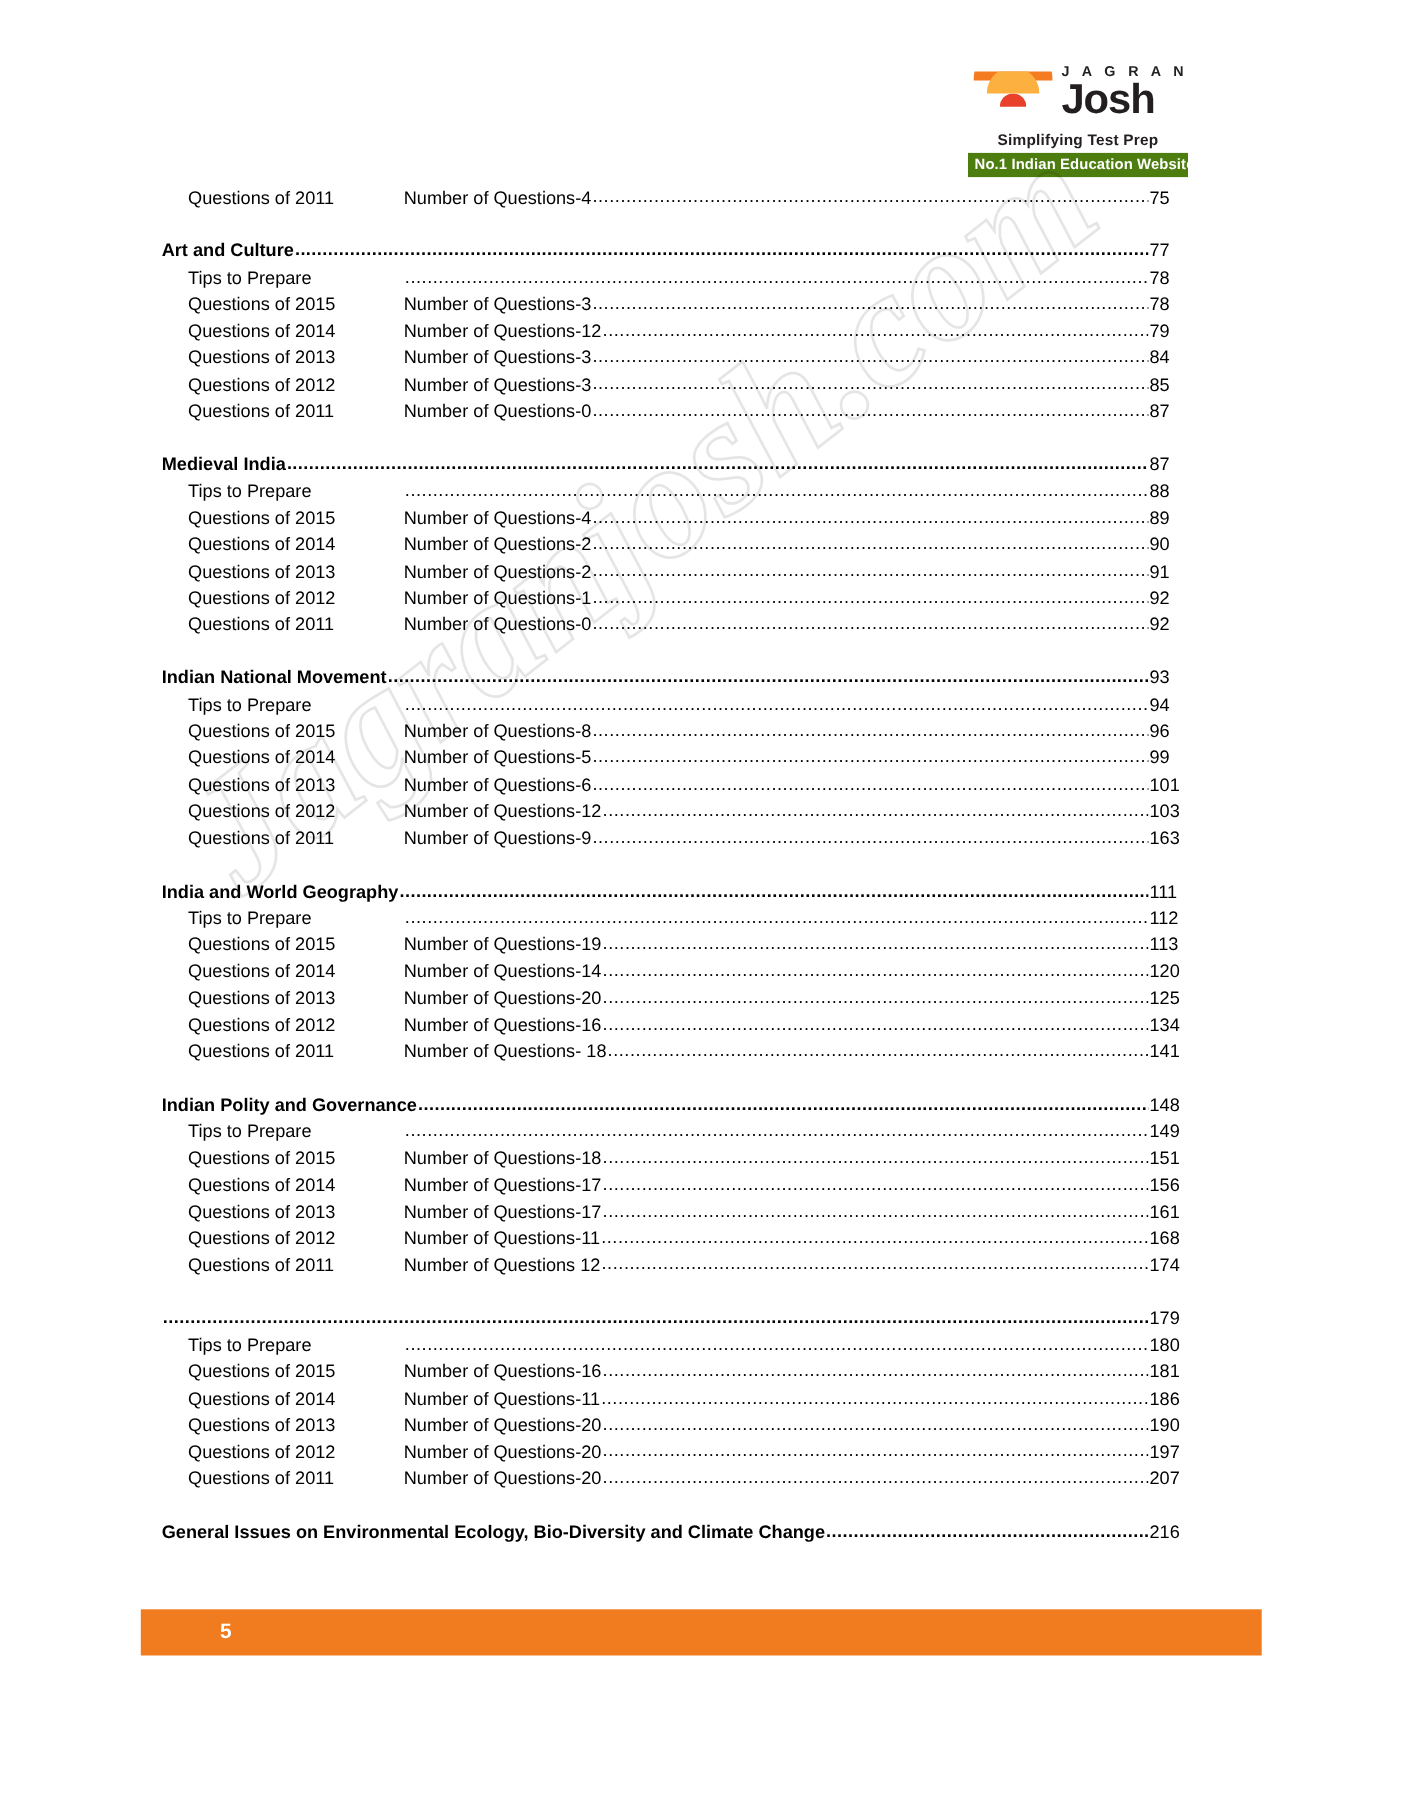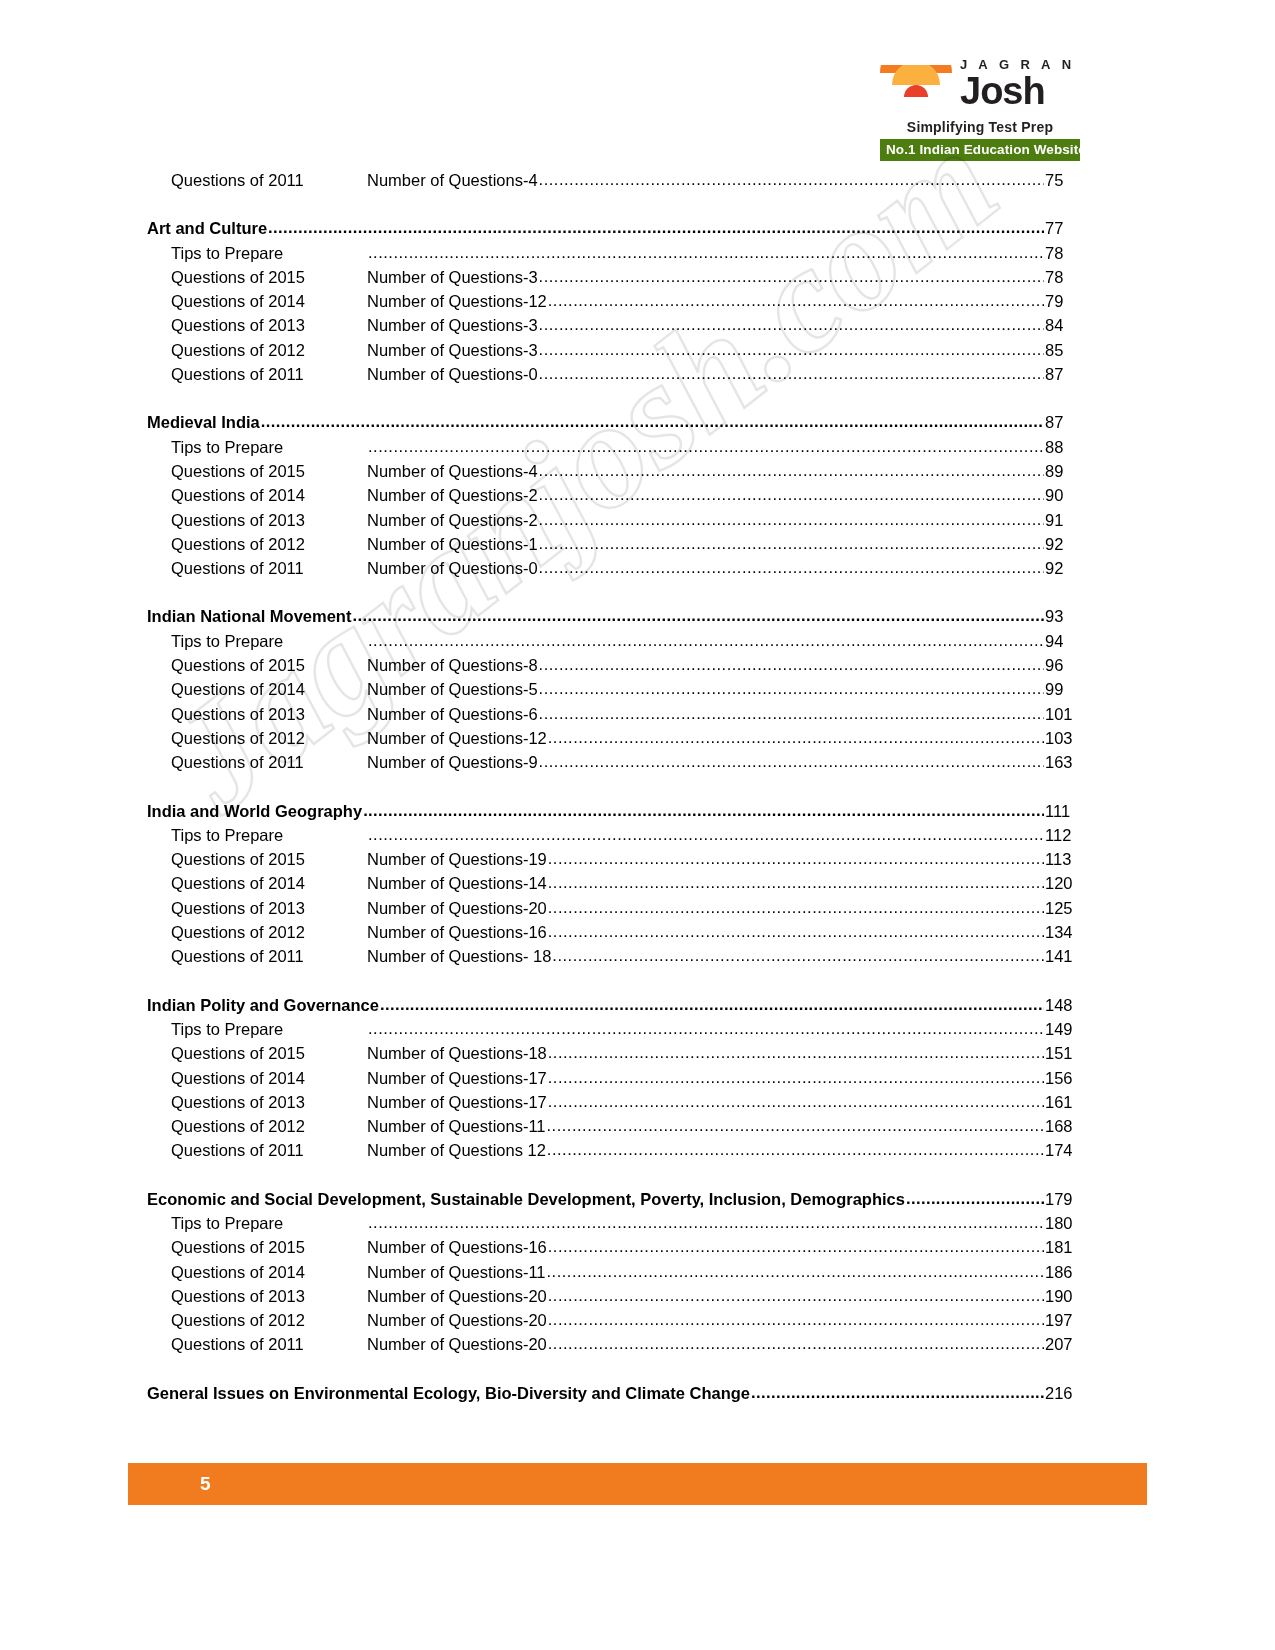--- a/index.html
+++ b/index.html
@@ -25,21 +25,21 @@
   .logo-block {
     position: absolute;
     top: 58px;
     right: 195px;
     width: 200px;
     text-align: right;
   }
   .logo-row {
     display: flex;
     align-items: flex-end;
-    justify-content: flex-start;
+    justify-content: flex-end;
     gap: 8px;
   }
   .logo-mark {
     position: relative;
     width: 72px;
     height: 44px;
     overflow: hidden;
   }
   .logo-mark .arc-outer {
     position: absolute;
@@ -461,21 +461,20 @@
         <div class="row sub">
           <span class="col-a">Questions of 2011</span>
           <span class="col-b">Number of Questions 12</span>
           <span class="leader">................................................................................................................................................................................................................................................................................................................................................................................................................</span>
           <span class="page-num">174</span>
         </div>
       </div>
       <div class="spacer"></div>
       <div class="toc-group">
         <div class="row heading">
-          <span class="col-a">Economic and Social Development, Sustainable Development, Poverty, Inclusion, Demographics</span>
           <span class="leader">................................................................................................................................................................................................................................................................................................................................................................................................................</span>
           <span class="page-num">179</span>
         </div>
         <div class="row sub">
           <span class="col-a">Tips to Prepare</span>
           <span class="leader">................................................................................................................................................................................................................................................................................................................................................................................................................</span>
           <span class="page-num">180</span>
         </div>
         <div class="row sub">
           <span class="col-a">Questions of 2015</span>

